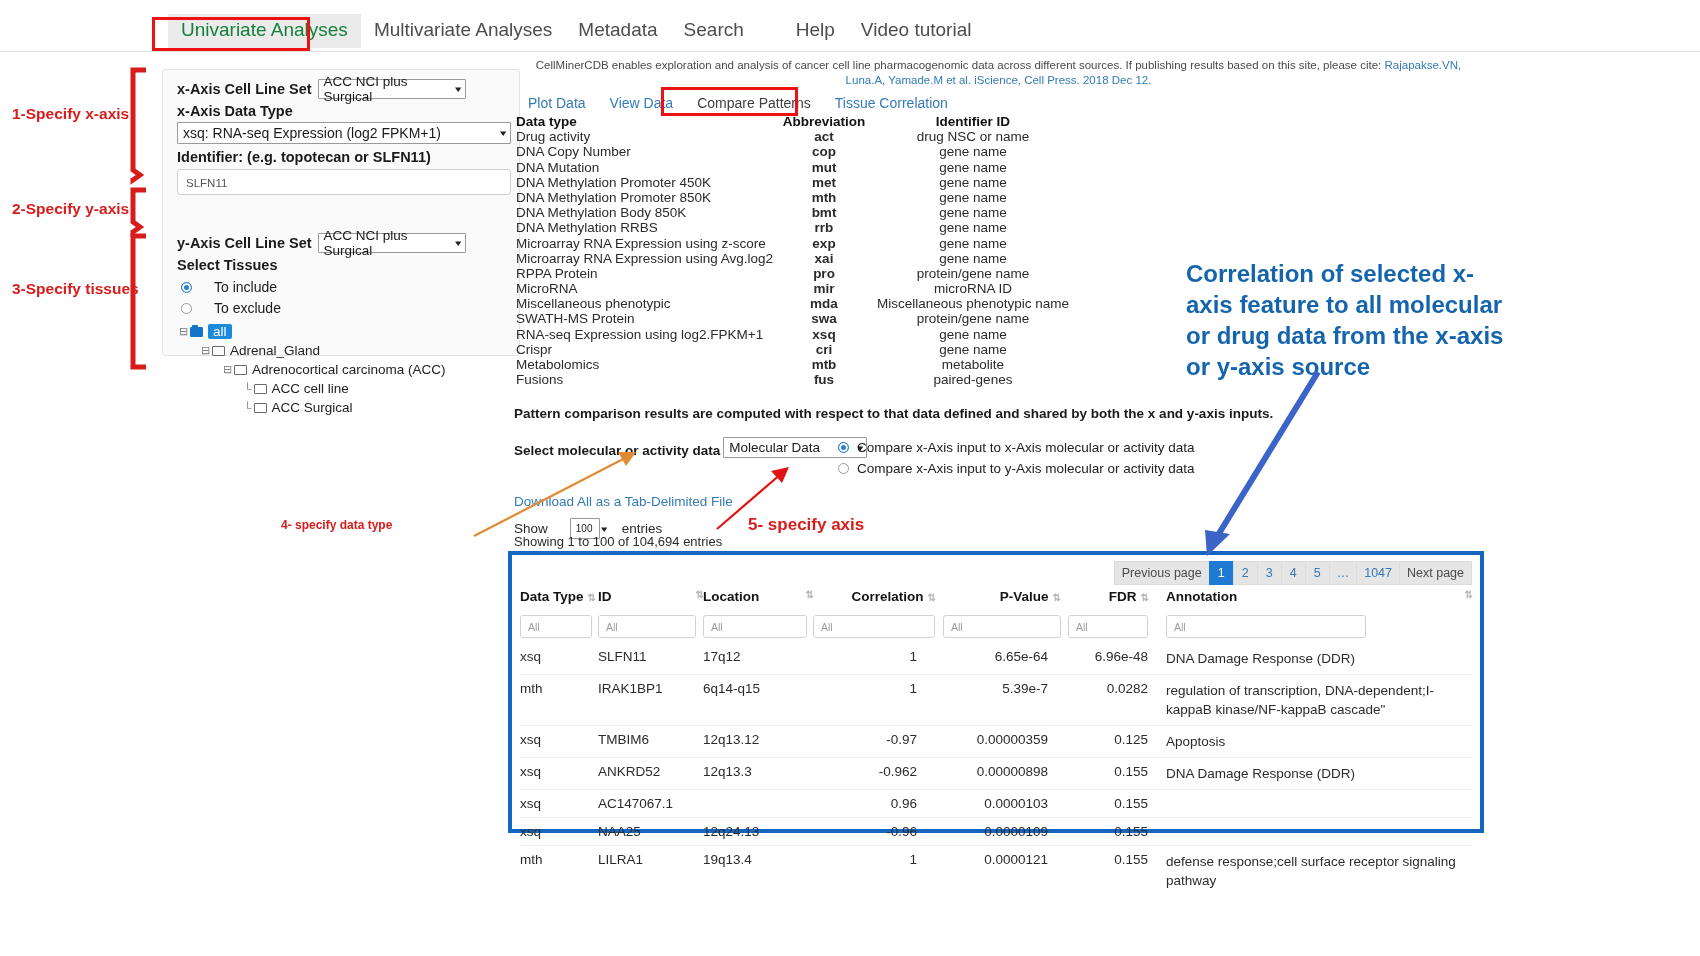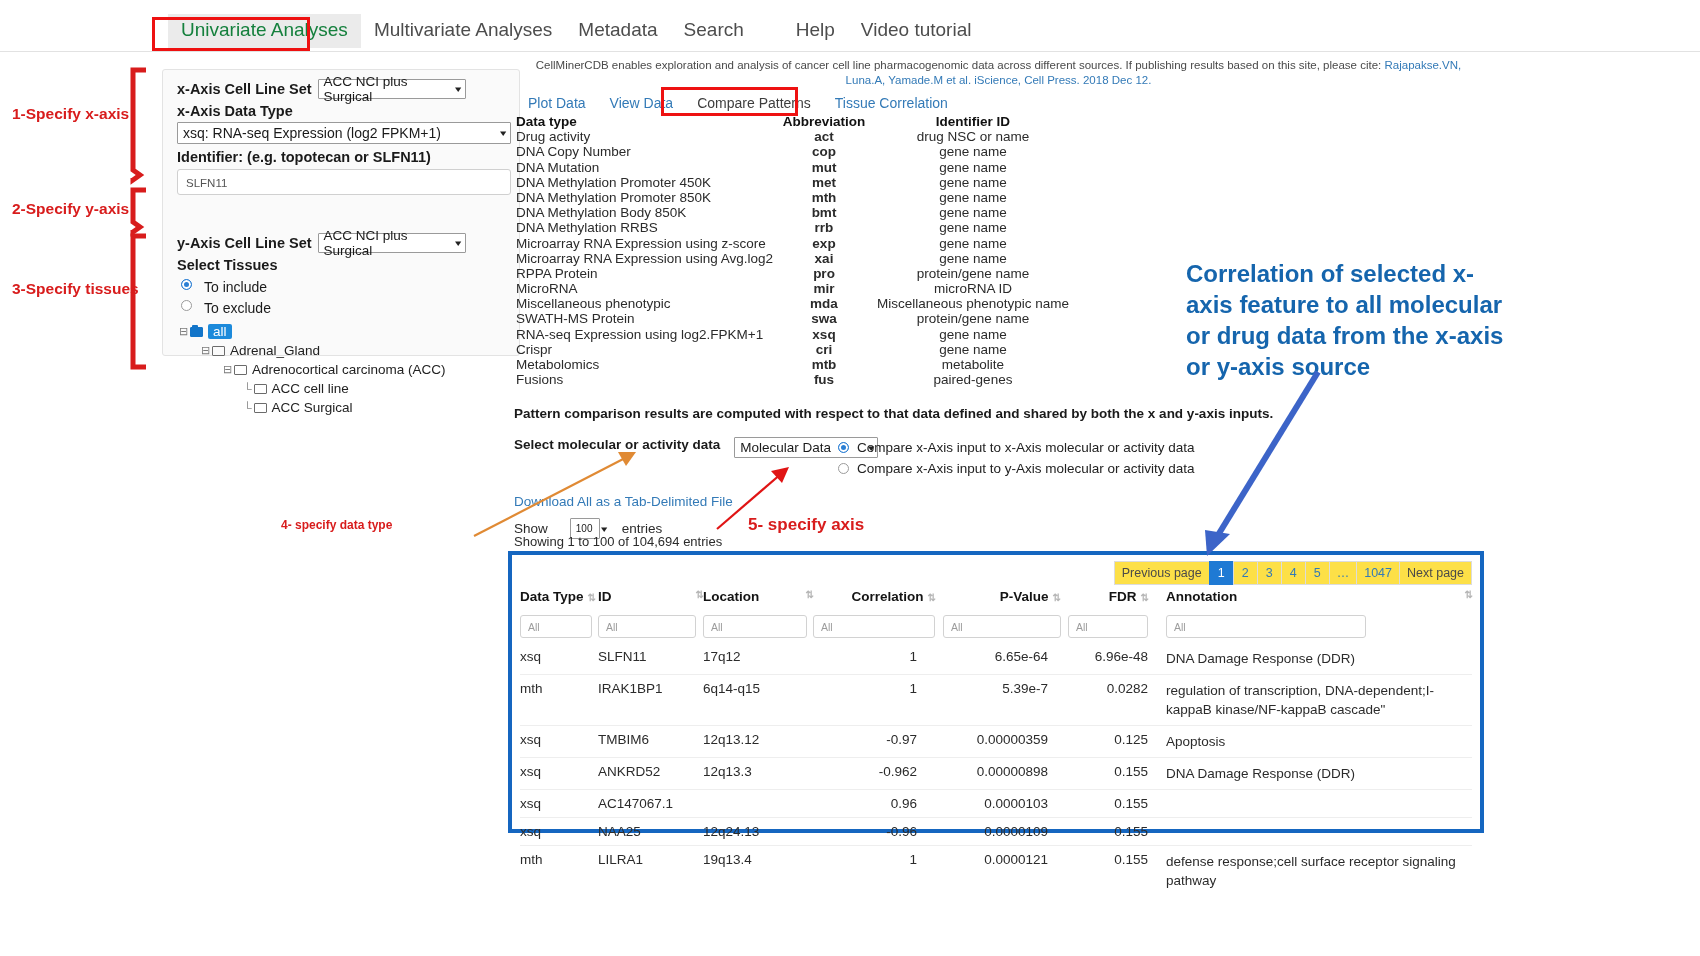--- a/index.html
+++ b/index.html
@@ -45,21 +45,21 @@
   .selectbox .caret { margin-left: 10px; font-size: 9px; color:#222; transform: scaleX(1.4); }
   .sel-wide { width: 148px; }
   .sel-full { width: 100%; height: 22px; font-size: 14px; margin: 2px 0 4px 0; }
 
   .txtinput {
     width: 100%; height: 26px; border: 1px solid #d0d0d0; background: #fff;
     border-radius: 3px; font-size: 11.5px; color: #555; padding: 0 8px;
     line-height: 26px; margin-top: 3px;
   }
 
-  .radio-row { display: flex; gap: 12px; margin: 5px 0 4px 4px; font-size: 14px; color: #1a1a1a; }
+  .radio-row { display: flex; align-items: center; gap: 22px; margin: 5px 0 4px 4px; font-size: 14px; color: #1a1a1a; }
   .radio { width: 11px; height: 11px; border-radius: 50%; border: 1px solid #9b9b9b; background: #fff; display:inline-block; position: relative; }
   .radio.on { border-color: #2b7fd4; background: #2b7fd4; box-shadow: inset 0 0 0 2px #fff; }
 
   
   .tree { margin-top: 6px; font-size: 13.5px; color: #222; }
   .tnode { display: flex; align-items: center; height: 19px; white-space: nowrap; }
   .tglyph { color: #7b7b7b; font-size: 11px; width: 13px; display:inline-block; text-align:center; }
   .folder { display:inline-block; width: 13px; height: 10px; border: 1px solid #6b6b6b; border-radius: 1px; margin-right: 5px; position: relative; }
   .folder.sel { background: #1275c9; border-color: #1275c9; }
   .folder.sel::before { content:""; position:absolute; left:1px; top:-3px; width:6px;height:3px;background:#1275c9;border-radius:1px 1px 0 0; }
@@ -88,21 +88,21 @@
   .dt-c1 { width: 262px; }
   .dt-c2 { width: 92px; text-align: center; font-weight: bold; }
   .dt-c3 { width: 206px; text-align: center; }
   .dt-row.head .dt-c3, .dt-row.head .dt-c2 { font-weight: bold; }
 
   .pattern-note {
     position: absolute; left: 514px; top: 406px; font-size: 13.5px;
     font-weight: bold; color: #1a1a1a; white-space: nowrap;
   }
 
-  .sel-data-row { position: absolute; left: 514px; top: 437px; display: flex; align-items: flex-start; gap: 14px; }
+  .sel-data-row { position: absolute; left: 514px; top: 437px; display: flex; align-items: flex-end; gap: 3px; }
   .sel-data-row .lbl { font-size: 13.5px; font-weight: bold; color: #1a1a1a; }
 
   .cmp-options { position: absolute; left: 838px; top: 437px; font-size: 13.5px; color: #222; }
   .cmp-row { display:flex; align-items:center; gap: 8px; height: 21px; }
 
   .dl-link { position: absolute; left: 514px; top: 494px; font-size: 13.5px; color: #337ab7; }
   .show-entries { position: absolute; left: 514px; top: 510px; display:flex; align-items:center; gap:22px; font-size:13.5px; color:#2b2b2b;margin-top:8px; }
   .show-sel { width: 30px; height: 21px; font-size: 10px; }
   .showing { position: absolute; left: 514px; top: 534px; font-size: 13px; color: #2b2b2b; }
 
@@ -114,21 +114,21 @@
 
   
   .res-card {
     position: absolute; left: 508px; top: 551px; width: 976px; height: 282px;
     border: 4px solid #1566c0; background: #fff;
   }
   .pager { position: absolute; right: 8px; top: 6px; display:flex; align-items:center; }
   .pg {
     min-width: 25px; height: 24px; padding: 0 7px; border: 1px solid #dcdcdc;
     margin-left: -1px; display: flex; align-items: center; justify-content: center;
-    font-size: 12.5px; color: #337ab7; background: #fde047; white-space: nowrap;
+    font-size: 12.5px; color: #337ab7; background: #e5e5e5; white-space: nowrap;
   }
   .pg.cur { background: #1f7ad4; color: #fff; border-color: #1f7ad4; }
   .pg.text { color: #4a4a4a; }
 
   .res-head { position: absolute; left: 0; top: 34px; width: 100%; display: flex;
     font-size: 13.5px; font-weight: bold; color: #141414; padding: 0 8px; }
   .sorticon { color: #b6b6b6; font-size: 10px; margin-left: 4px; letter-spacing: -1px; }
 
   .filters { position: absolute; left: 0; top: 60px; width: 100%; display:flex; padding: 0 8px; }
   .filt {

